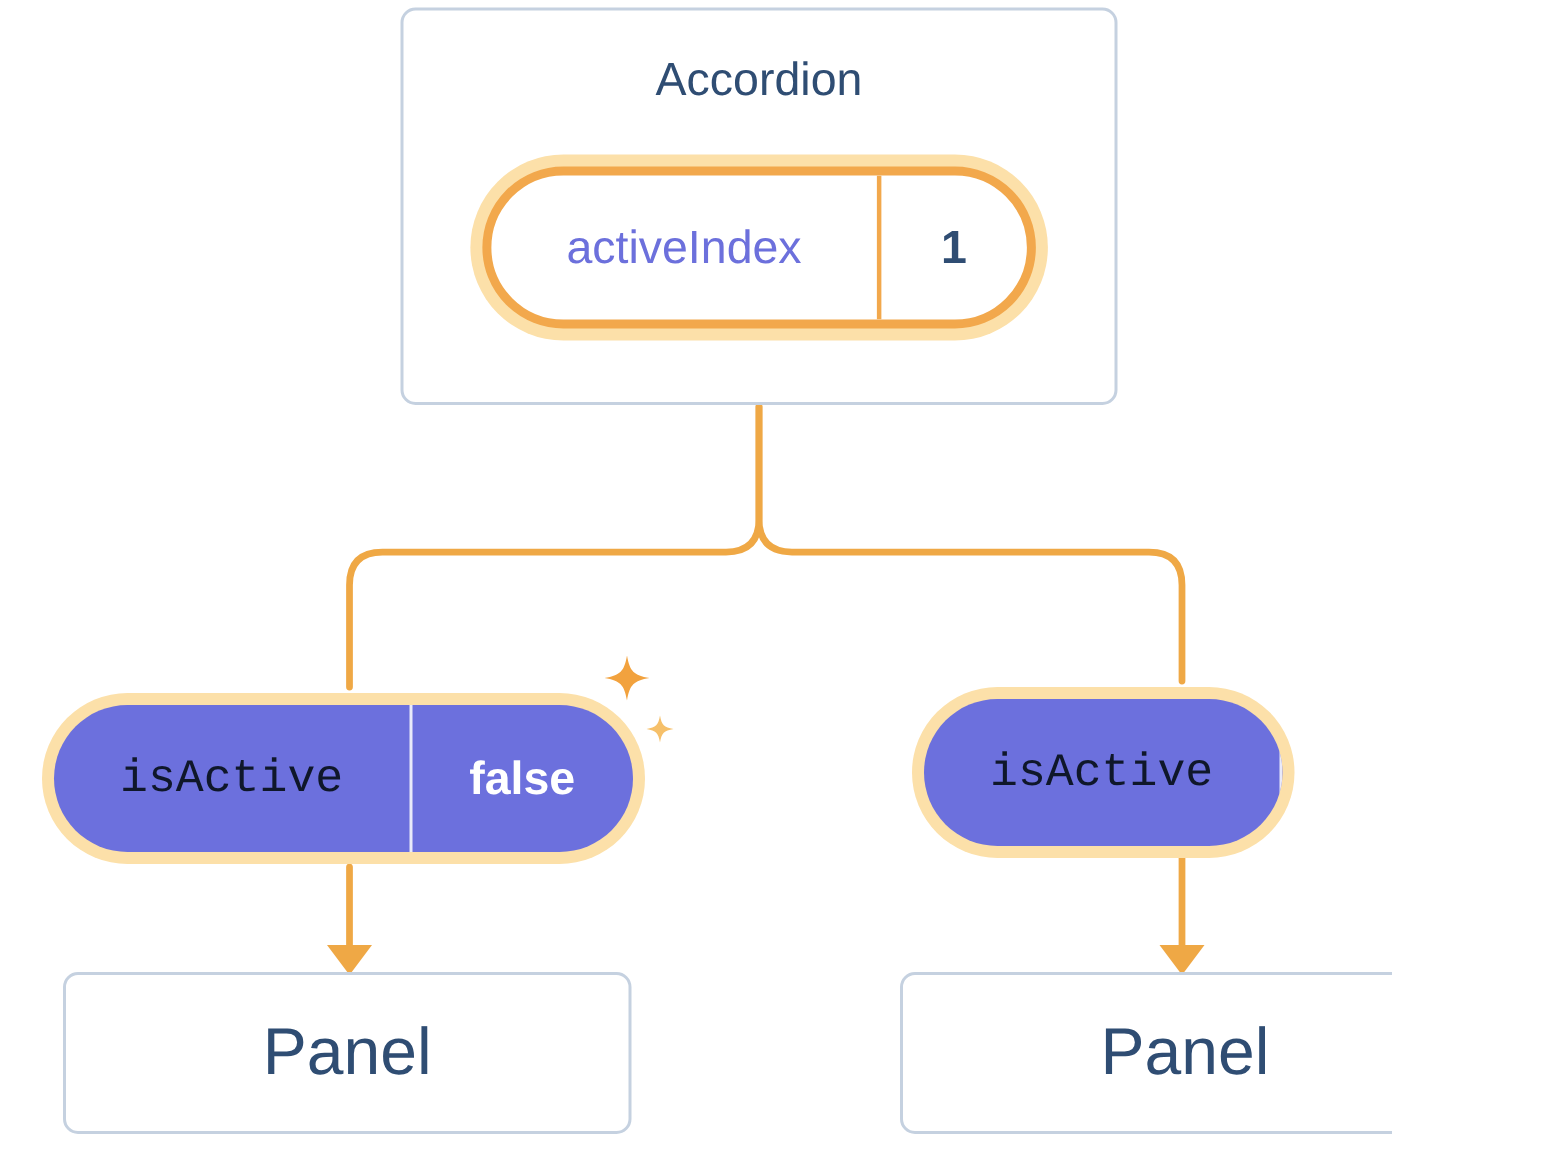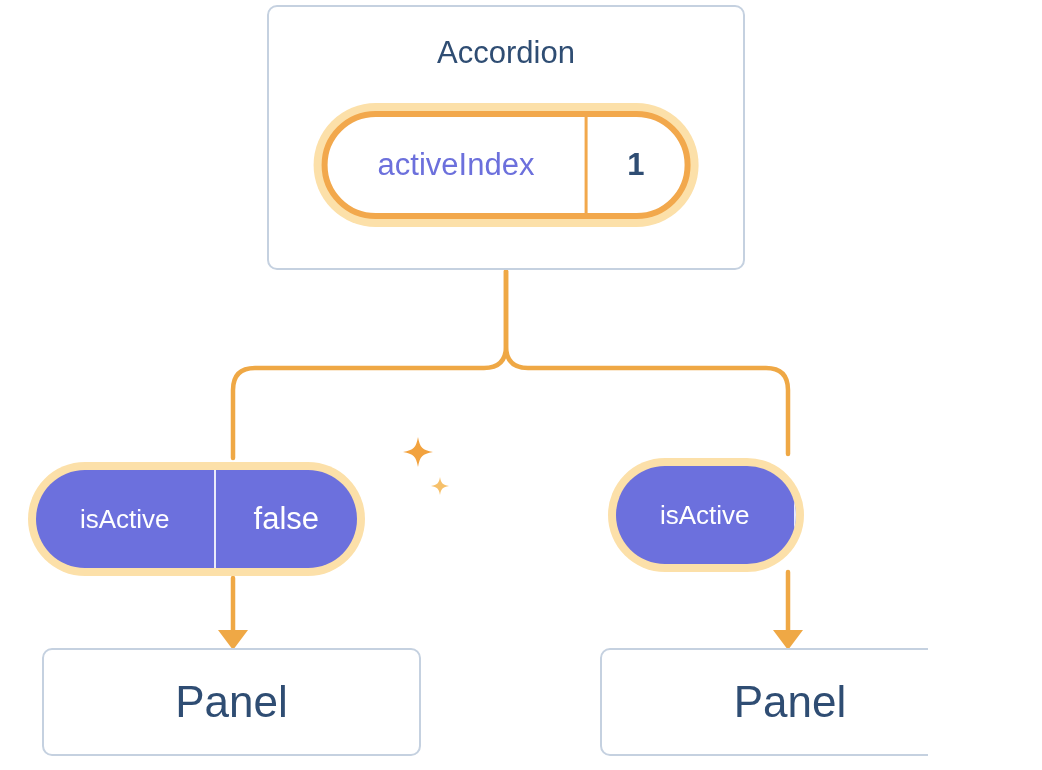--- a/index.html
+++ b/index.html
@@ -81,34 +81,35 @@
   }
   .prop-pill {
     background: #6c70dd;
     height: 98px;
     border-radius: 56px;
   }
   .prop-pill .pill-name {
     display: flex;
     align-items: center;
     padding: 0 44px;
-    font-size: 26px;
-    color: #ffffff;
+    font-size: 31px;
+    color: #0f172a;
+    font-family: Liberation Mono, monospace;
   }
   .divider-white {
     width: 2px;
     background: rgba(255, 255, 255, 0.85);
   }
   .prop-pill .pill-value {
     display: flex;
     align-items: center;
     justify-content: center;
     padding: 0 38px;
     font-size: 31px;
-    font-weight: normal;
+    font-weight: bold;
     color: #ffffff;
   }
   .prop-pill-left-glow {
     left: 28px;
     top: 462px;
   }
   .prop-pill-right-glow {
     left: 608px;
     top: 458px;
   }

